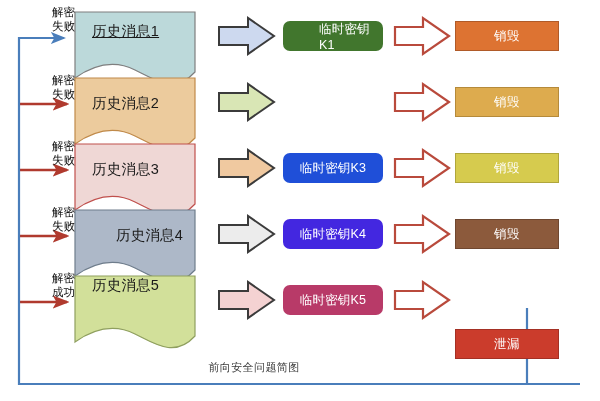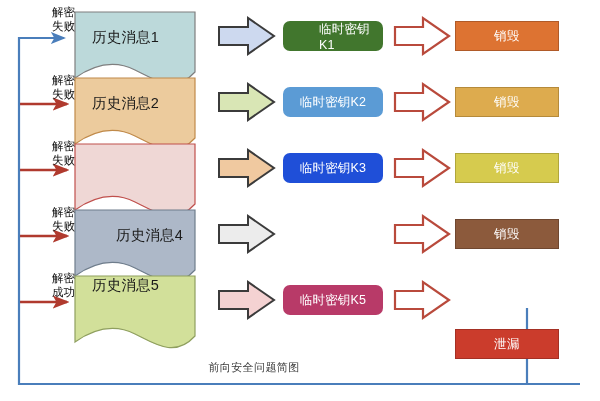--- a/index.html
+++ b/index.html
@@ -144,22 +144,23 @@
 
     <g>
       <path d="M395,27 L423,27 L423,18 L449,36 L423,54 L423,45 L395,45 Z" fill="#ffffff" stroke="#b94a3c" stroke-width="2.2"></path>
       <path d="M395,93 L423,93 L423,84 L449,102 L423,120 L423,111 L395,111 Z" fill="#ffffff" stroke="#b94a3c" stroke-width="2.2"></path>
       <path d="M395,159 L423,159 L423,150 L449,168 L423,186 L423,177 L395,177 Z" fill="#ffffff" stroke="#b94a3c" stroke-width="2.2"></path>
       <path d="M395,225 L423,225 L423,216 L449,234 L423,252 L423,243 L395,243 Z" fill="#ffffff" stroke="#b94a3c" stroke-width="2.2"></path>
       <path d="M395,291 L423,291 L423,282 L449,300 L423,318 L423,309 L395,309 Z" fill="#ffffff" stroke="#b94a3c" stroke-width="2.2"></path>
     </g>
   </svg>
 
-  <div class="msg-label" style="left:92px; top:28px;">历史消息1</div>
+  <div class="msg-label" style="left:92px; top:22px;text-decoration:underline;">历史消息1</div>
   <div class="msg-label" style="left:92px; top:94px;">历史消息2</div>
+  <div class="msg-label" style="left:92px; top:160px;">历史消息3</div>
   <div class="msg-label" style="left:92px; top:226px;margin-left:24px;">历史消息4</div>
   <div class="msg-label" style="left:92px; top:276px;">历史消息5</div>
 
   <div class="cond-label" style="left:23px; top:5px; width:52px;">
     <div>解密</div>
     <div>失败</div>
   </div>
   <div class="cond-label" style="left:23px; top:73px; width:52px;">
     <div>解密</div>
     <div>失败</div>
@@ -171,22 +172,22 @@
   <div class="cond-label" style="left:23px; top:205px; width:52px;">
     <div>解密</div>
     <div>失败</div>
   </div>
   <div class="cond-label" style="left:23px; top:271px; width:52px;">
     <div>解密</div>
     <div>成功</div>
   </div>
 
   <div class="keybox" style="left:283px; top:21px; background:#41762d;padding-left:36px;">临时密钥K1</div>
-  <div class="keybox" style="left:283px; top:87px; background:#5b9bd5;">临时密钥K2</div>
   <div class="keybox" style="left:283px; top:153px; background:#1f4fd8;">临时密钥K3</div>
+  <div class="keybox" style="left:283px; top:219px; background:#4327e0;">临时密钥K4</div>
   <div class="keybox" style="left:283px; top:285px; background:#b83a68;">临时密钥K5</div>
 
   <div class="endbox" style="left:455px; top:21px; background:#dd7332; border:1px solid #b05a28;">销毁</div>
   <div class="endbox" style="left:455px; top:87px; background:#ddab4e; border:1px solid #b58a3a;">销毁</div>
   <div class="endbox" style="left:455px; top:153px; background:#d6cb4e; border:1px solid #b0a63c;">销毁</div>
   <div class="endbox" style="left:455px; top:219px; background:#8c5a3c; border:1px solid #6f4730;">销毁</div>
   <div class="endbox" style="left:455px; top:285px; background:#cb3c2c; border:1px solid #a43024;margin-top:44px;">泄漏</div>
 
   <div id="caption">前向安全问题简图</div>
 

